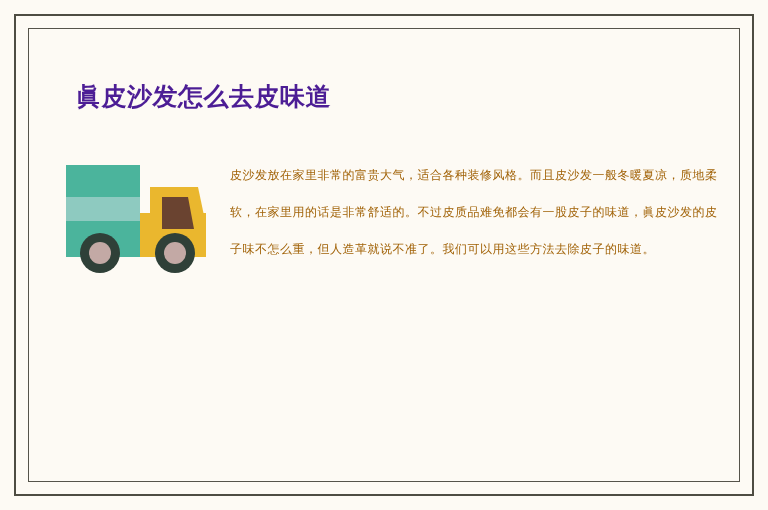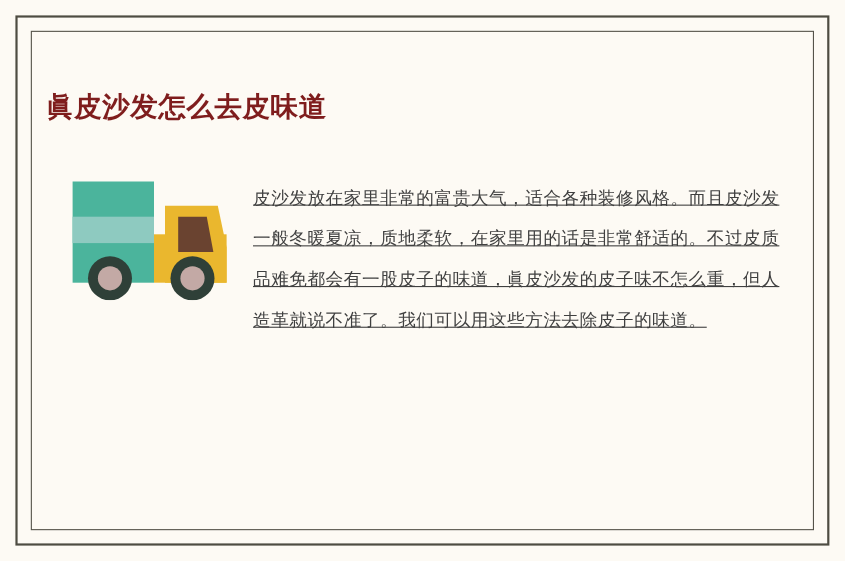--- a/index.html
+++ b/index.html
@@ -48,27 +48,27 @@
   .content {
     position: absolute;
     left: 0;
     top: 0;
     width: 768px;
     height: 510px;
   }
 
   .article-title {
     position: absolute;
-    left: 42px;
+    left: 76px;
     top: 62px;
     width: 640px;
     font-size: 25px;
     line-height: 36px;
     font-weight: 600;
-    color: #7f1d1d;
+    color: #4c1d95;
     letter-spacing: 0.5px;
     white-space: nowrap;
   }
 
   .article-body-wrap {
     position: absolute;
     left: 58px;
     top: 145px;
     width: 660px;
   }
@@ -79,26 +79,25 @@
     top: 8px;
     width: 150px;
     height: 120px;
   }
 
   .article-text {
     position: absolute;
     left: 172px;
     top: 0px;
     width: 490px;
-    font-size: 16px;
+    font-size: 12px;
     line-height: 37px;
-    color: #404040;
+    color: #a16207;
     letter-spacing: 0.5px;
     text-align: left;
-    text-decoration: underline;
   }
 </style>
 </head>
 <body>
 
 <div class="page">
 
   <div class="frame-outer"></div>
   <div class="frame-inner"></div>
 

